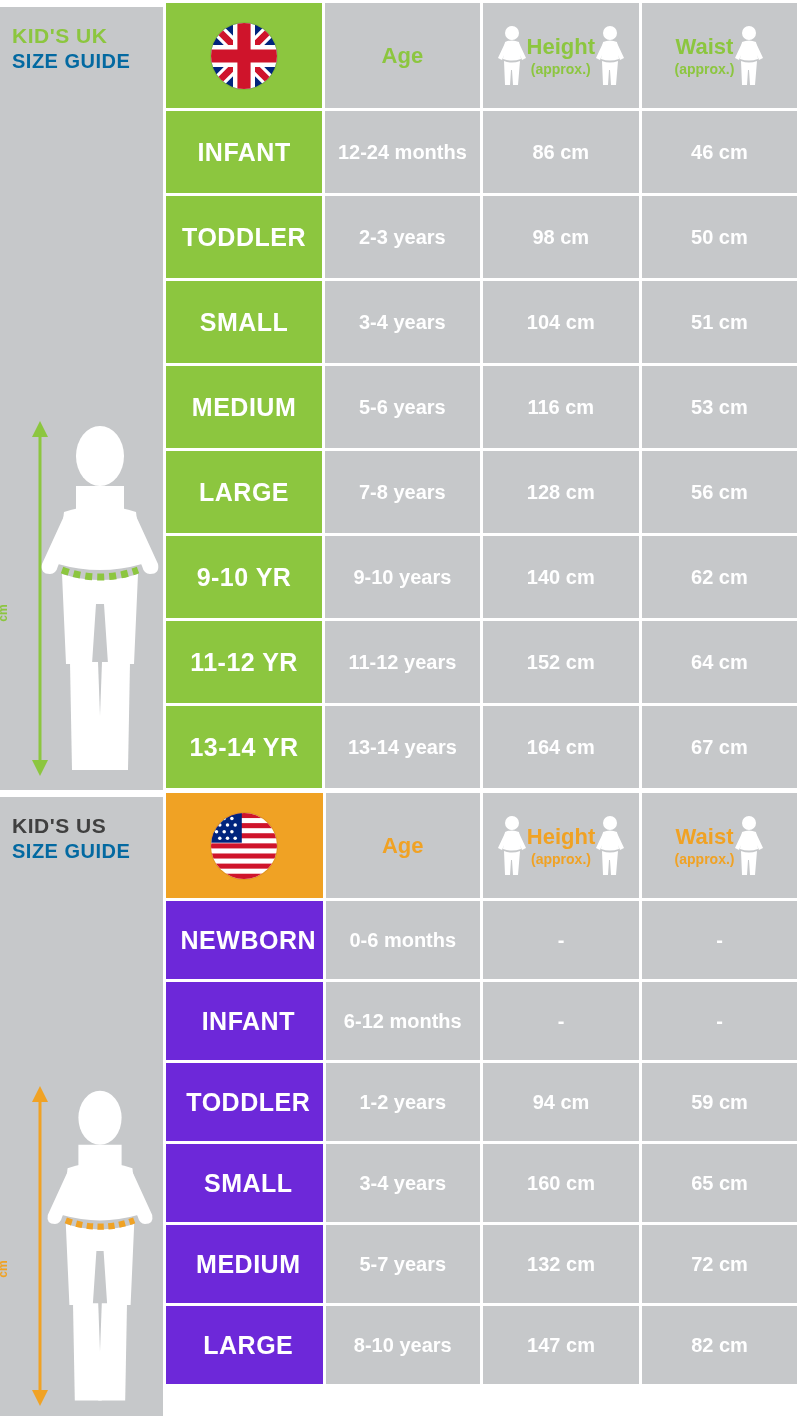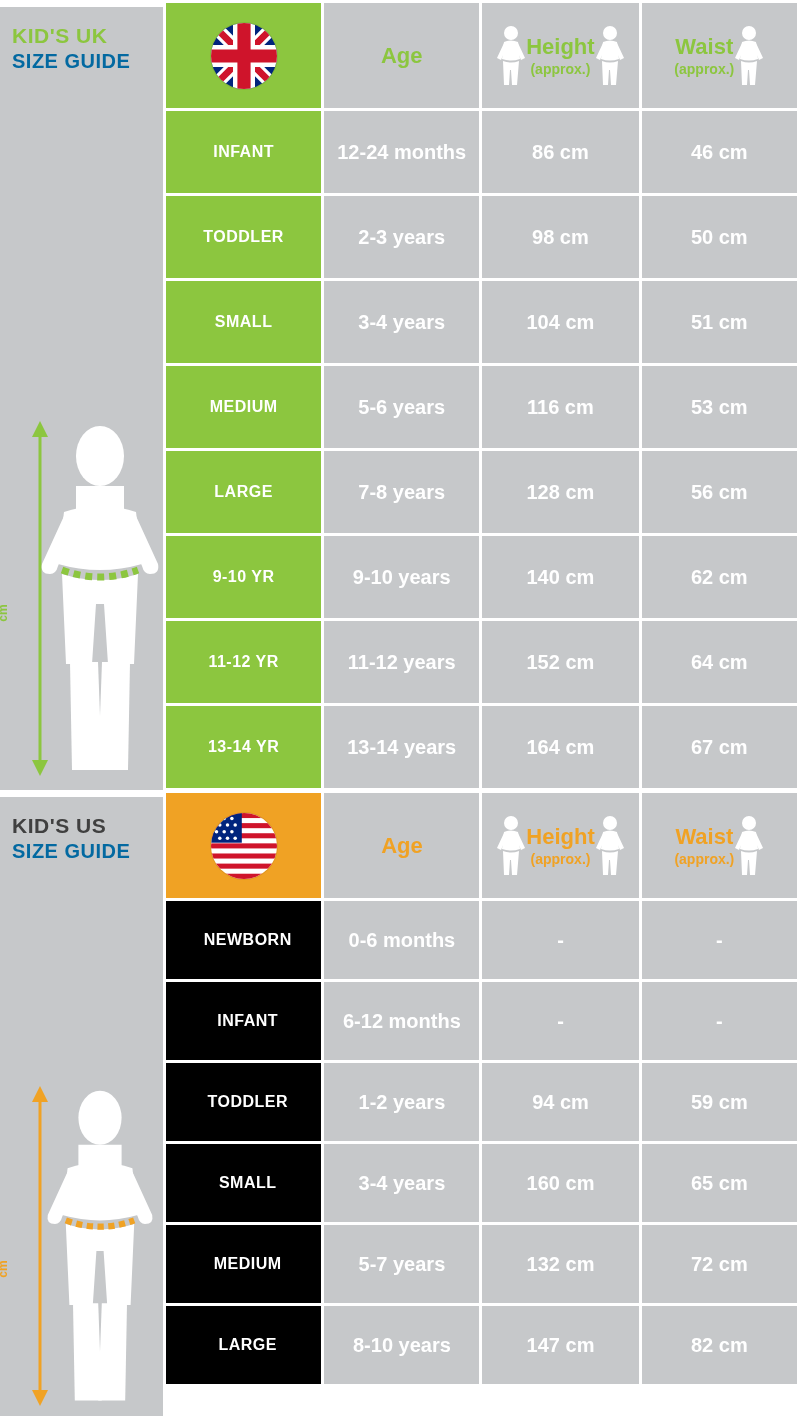--- a/index.html
+++ b/index.html
@@ -85,26 +85,26 @@
     vertical-align: middle;
     font-weight: bold;
   }
   .col-size  { width: 157px; }
   .col-age   { width: 157px; }
   .col-h     { width: 157px; }
   .col-w     { width: 157px; }
 
   .cell-size {
     color: #ffffff;
-    font-size: 16px;
+    font-size: 25px;
     letter-spacing: 0.5px;
     height: 82px;
   }
   .uk .cell-size { background: #8cc63f; }
-  .us .cell-size { background: #000000; padding-left: 8px; }
+  .us .cell-size { background: #6d28d9; padding-left: 8px; }
 
   .cell-data {
     background: #c6c8ca;
     color: #ffffff;
     font-size: 20px;
     height: 82px;
     line-height: 1.15;
   }
   .us .cell-size { height: 78px; }
   .us .cell-data { height: 78px; }

